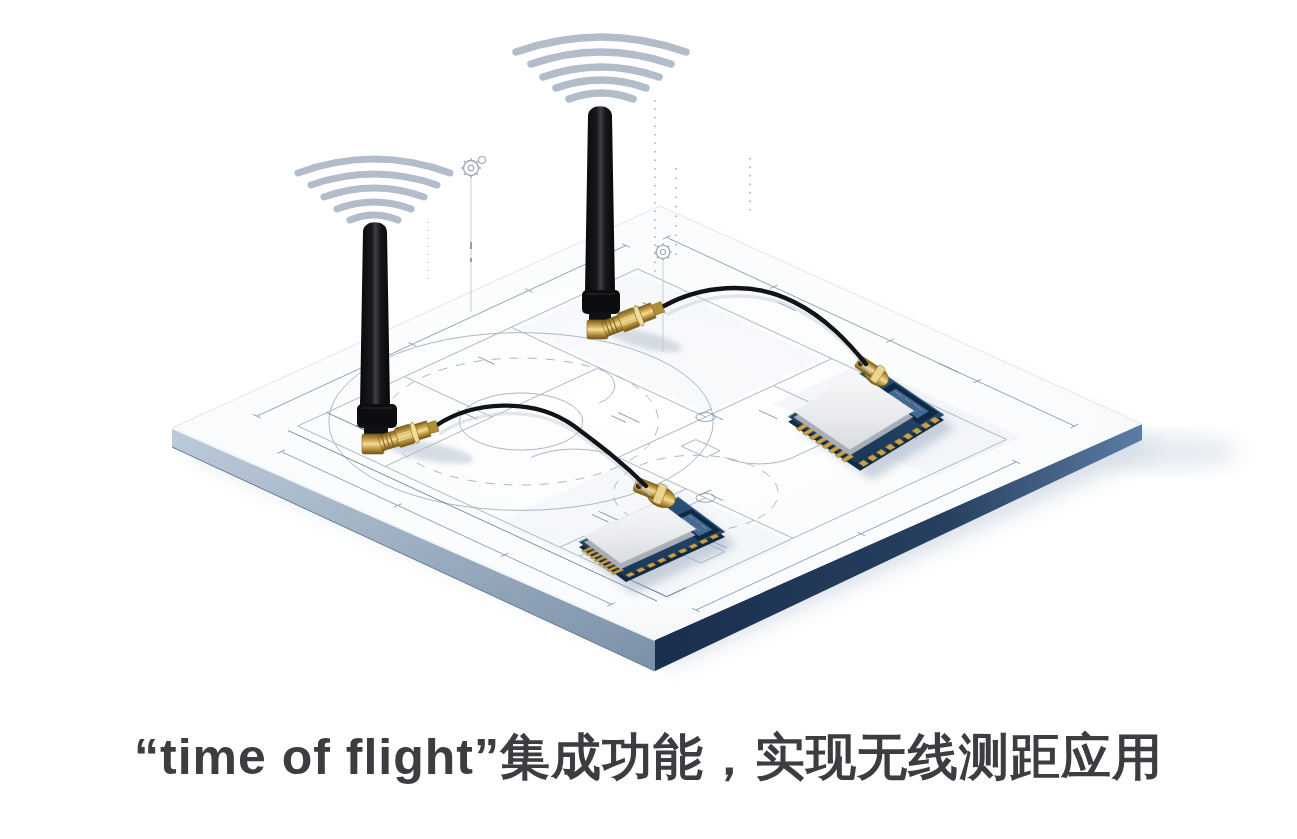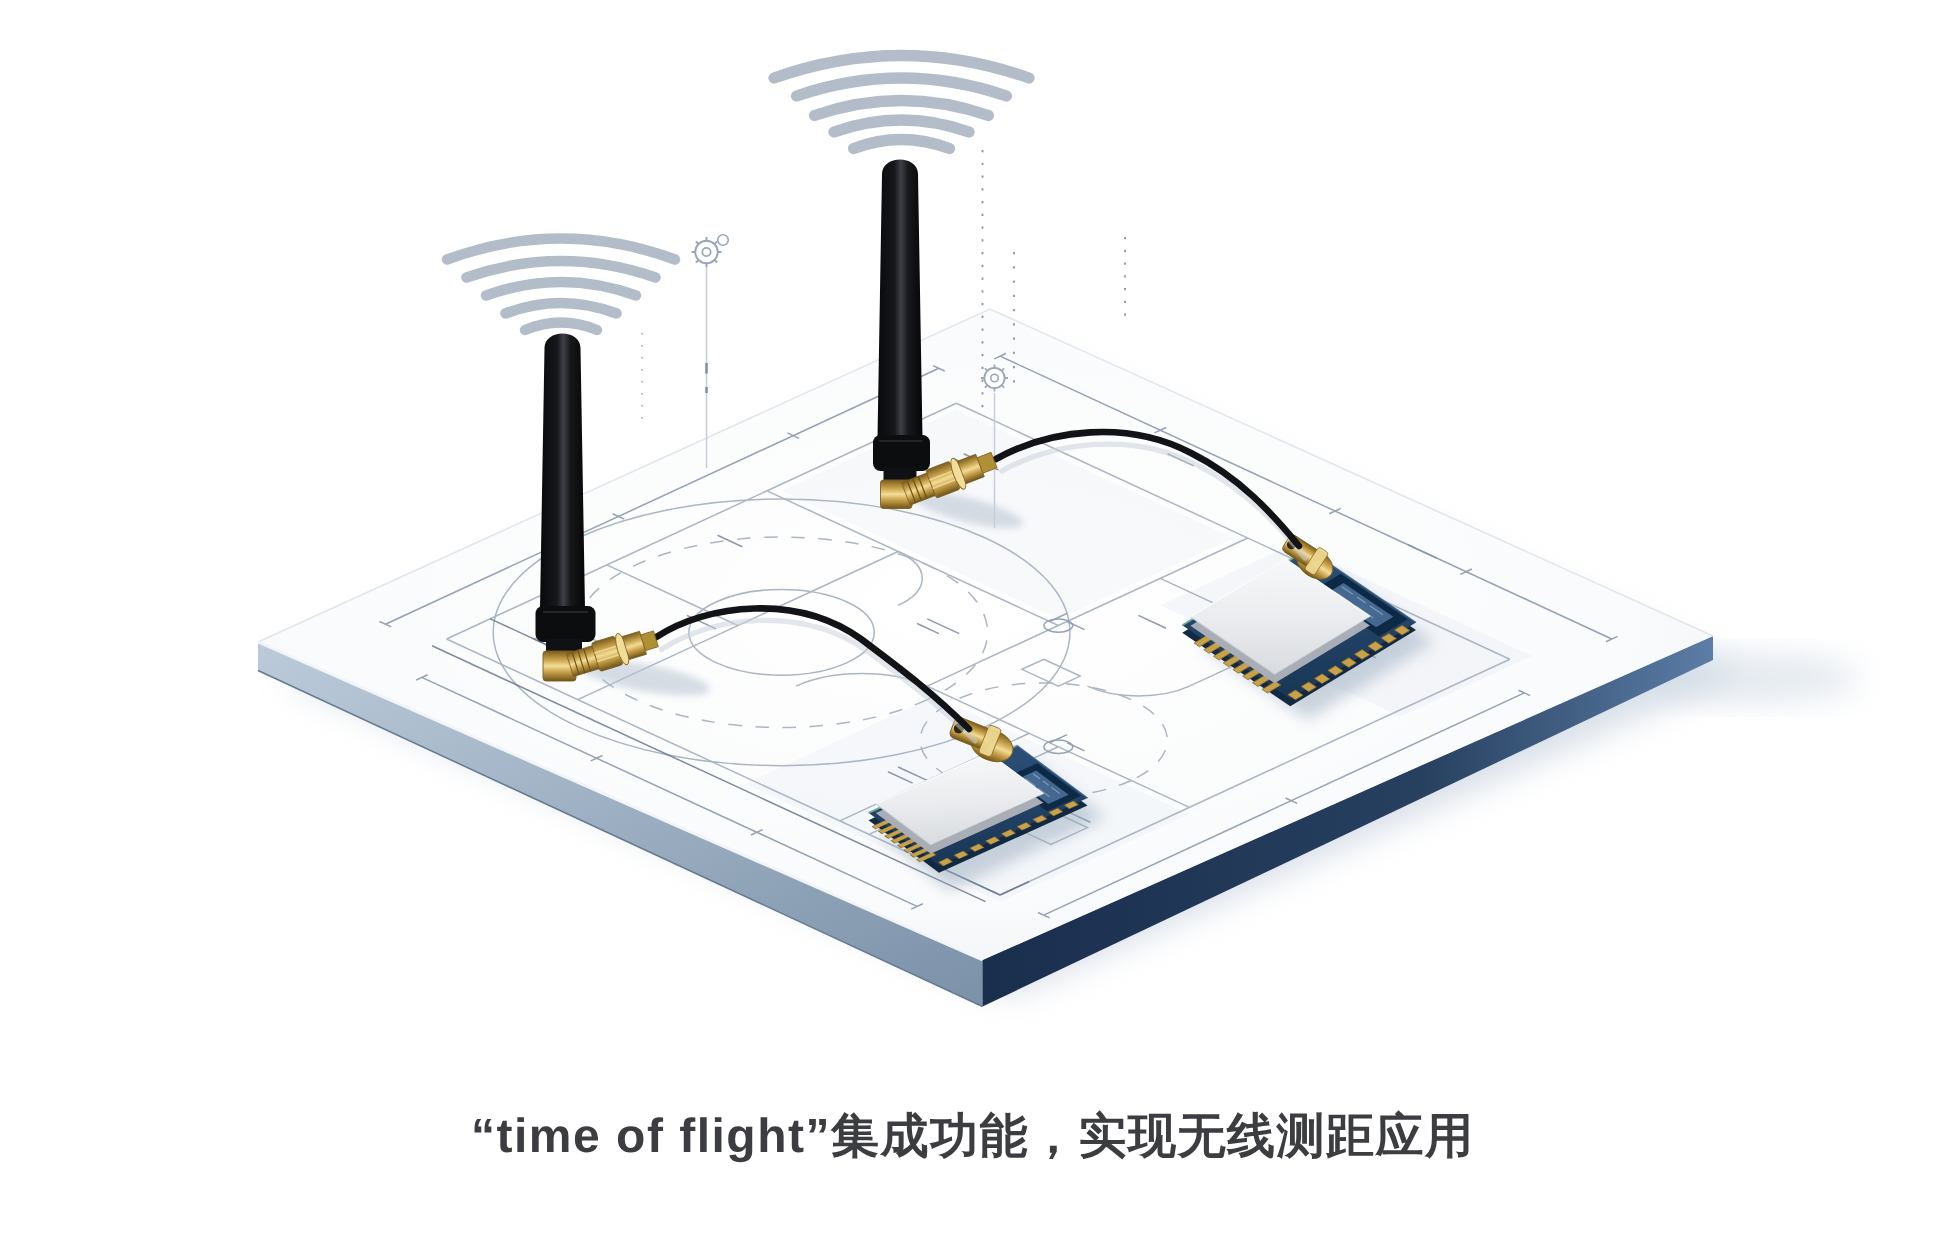--- a/index.html
+++ b/index.html
@@ -16,21 +16,21 @@
   body{
     width:1297px;height:839px;overflow:hidden;
     background:var(--background);
     font-family:"Liberation Sans","DejaVu Sans",sans-serif;
     position:relative;
   }
   .stage{position:absolute;left:0;top:0;width:1297px;height:700px;}
   .caption{
     position:absolute;left:0;top:728px;width:1297px;
     text-align:center;
-    font-size:32px;font-weight:bold;letter-spacing:1px;
+    font-size:50px;font-weight:bold;letter-spacing:1px;
     color:var(--caption-color);
     line-height:58px;
     white-space:nowrap;
   }
   .bp *{vector-effect:non-scaling-stroke;}
 </style>
 </head>
 <body>
 
 <div class="stage">

